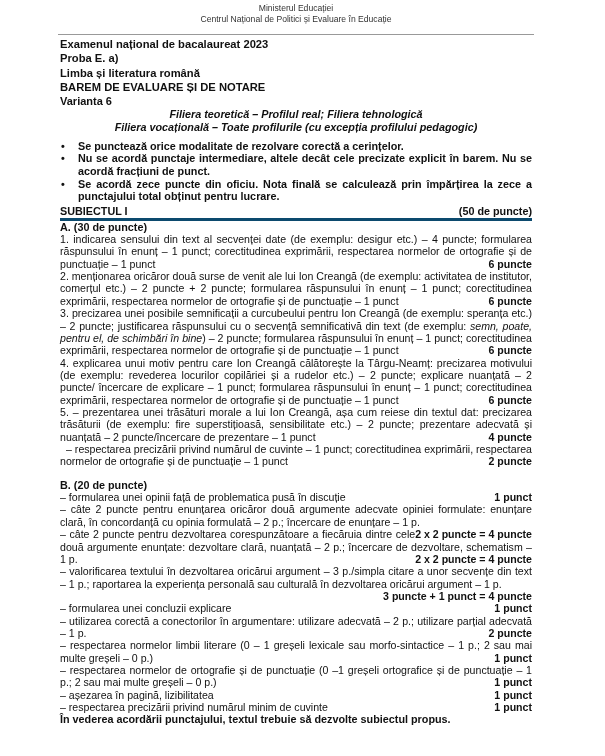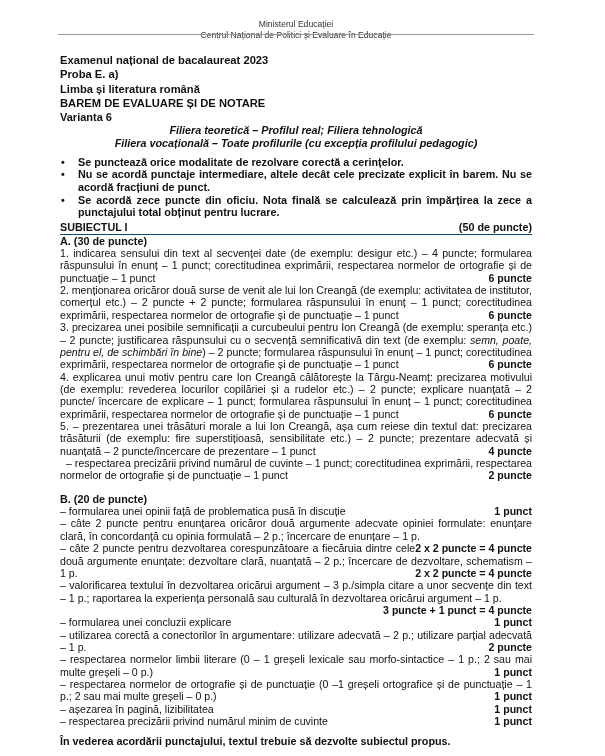--- a/index.html
+++ b/index.html
@@ -1,34 +1,34 @@
 <!DOCTYPE html>
 <html><head>
 <meta charset="utf-8">
 <style>
   html, body { margin: 0; padding: 0; background: #ffffff; }
   body { width: 605px; height: 756px; position: relative; overflow: hidden; color: #111; font-family: "Liberation Sans", sans-serif; }
   .page { position: absolute; left: 60px; top: 0; width: 472px; }
-  .ministry { text-align: center; font-size: 8.6px; line-height: 10.6px; color: #333; padding-top: 19px; }
+  .ministry { text-align: center; font-size: 8.6px; line-height: 10.6px; color: #333; padding-top: 3px; }
   .header-rule { position: absolute; left: -2px; width: 476px; top: 34px; height: 0; border-top: 1px solid #999; }
   .titles { margin-top: 13px; text-align: left; font-weight: bold; font-size: 11.2px; line-height: 14.2px; }
   .variant { font-weight: bold; font-size: 11px; line-height: 13px; margin-top: 1px; }
   .filiera { font-weight: bold; font-style: italic; font-size: 10.8px; line-height: 12.8px; margin-top: 0px; text-align: center; }
   .rules { margin: 6px 0 0 0; padding: 0; list-style: none; font-weight: bold; font-size: 10.8px; line-height: 12.7px; }
   .rules li { position: relative; padding-left: 18px; text-align: justify; }
   .rules li .bullet { position: absolute; left: 1px; top: 0; }
-  .subject-row { display: flex; justify-content: space-between; font-weight: bold; font-size: 10.8px; line-height: 12.5px; margin-top: 2px; border-bottom: 1px solid #0c4a6e; }
+  .subject-row { display: flex; justify-content: space-between; font-weight: bold; font-size: 10.8px; line-height: 12.5px; margin-top: 2px; border-bottom: 3px solid #0c4a6e; }
   .section-head { font-weight: bold; font-size: 10.8px; line-height: 12.5px; }
   .item { font-size: 10.6px; line-height: 12.35px; text-align: justify; }
   .item .pts { font-weight: bold; float: right; }
   .row { display: flex; justify-content: space-between; font-size: 10.6px; line-height: 12.35px; gap: 32px; }
   .row .pts { font-weight: bold; white-space: nowrap; }
   .right-pts { text-align: right; font-weight: bold; font-size: 10.6px; line-height: 12.35px; }
   .gap { height: 11px; }
-  .final { font-weight: bold; font-size: 10.8px; line-height: 13px; margin-top: 8px; }
+  .final { font-weight: bold; font-size: 10.8px; line-height: 13px; }
   i { font-style: italic; }
 </style>
 </head>
 <body>
 
 <div class="page">
   <div class="ministry">
     <div>Ministerul Educației</div>
     <div>Centrul Național de Politici și Evaluare în Educație</div>
   </div>

